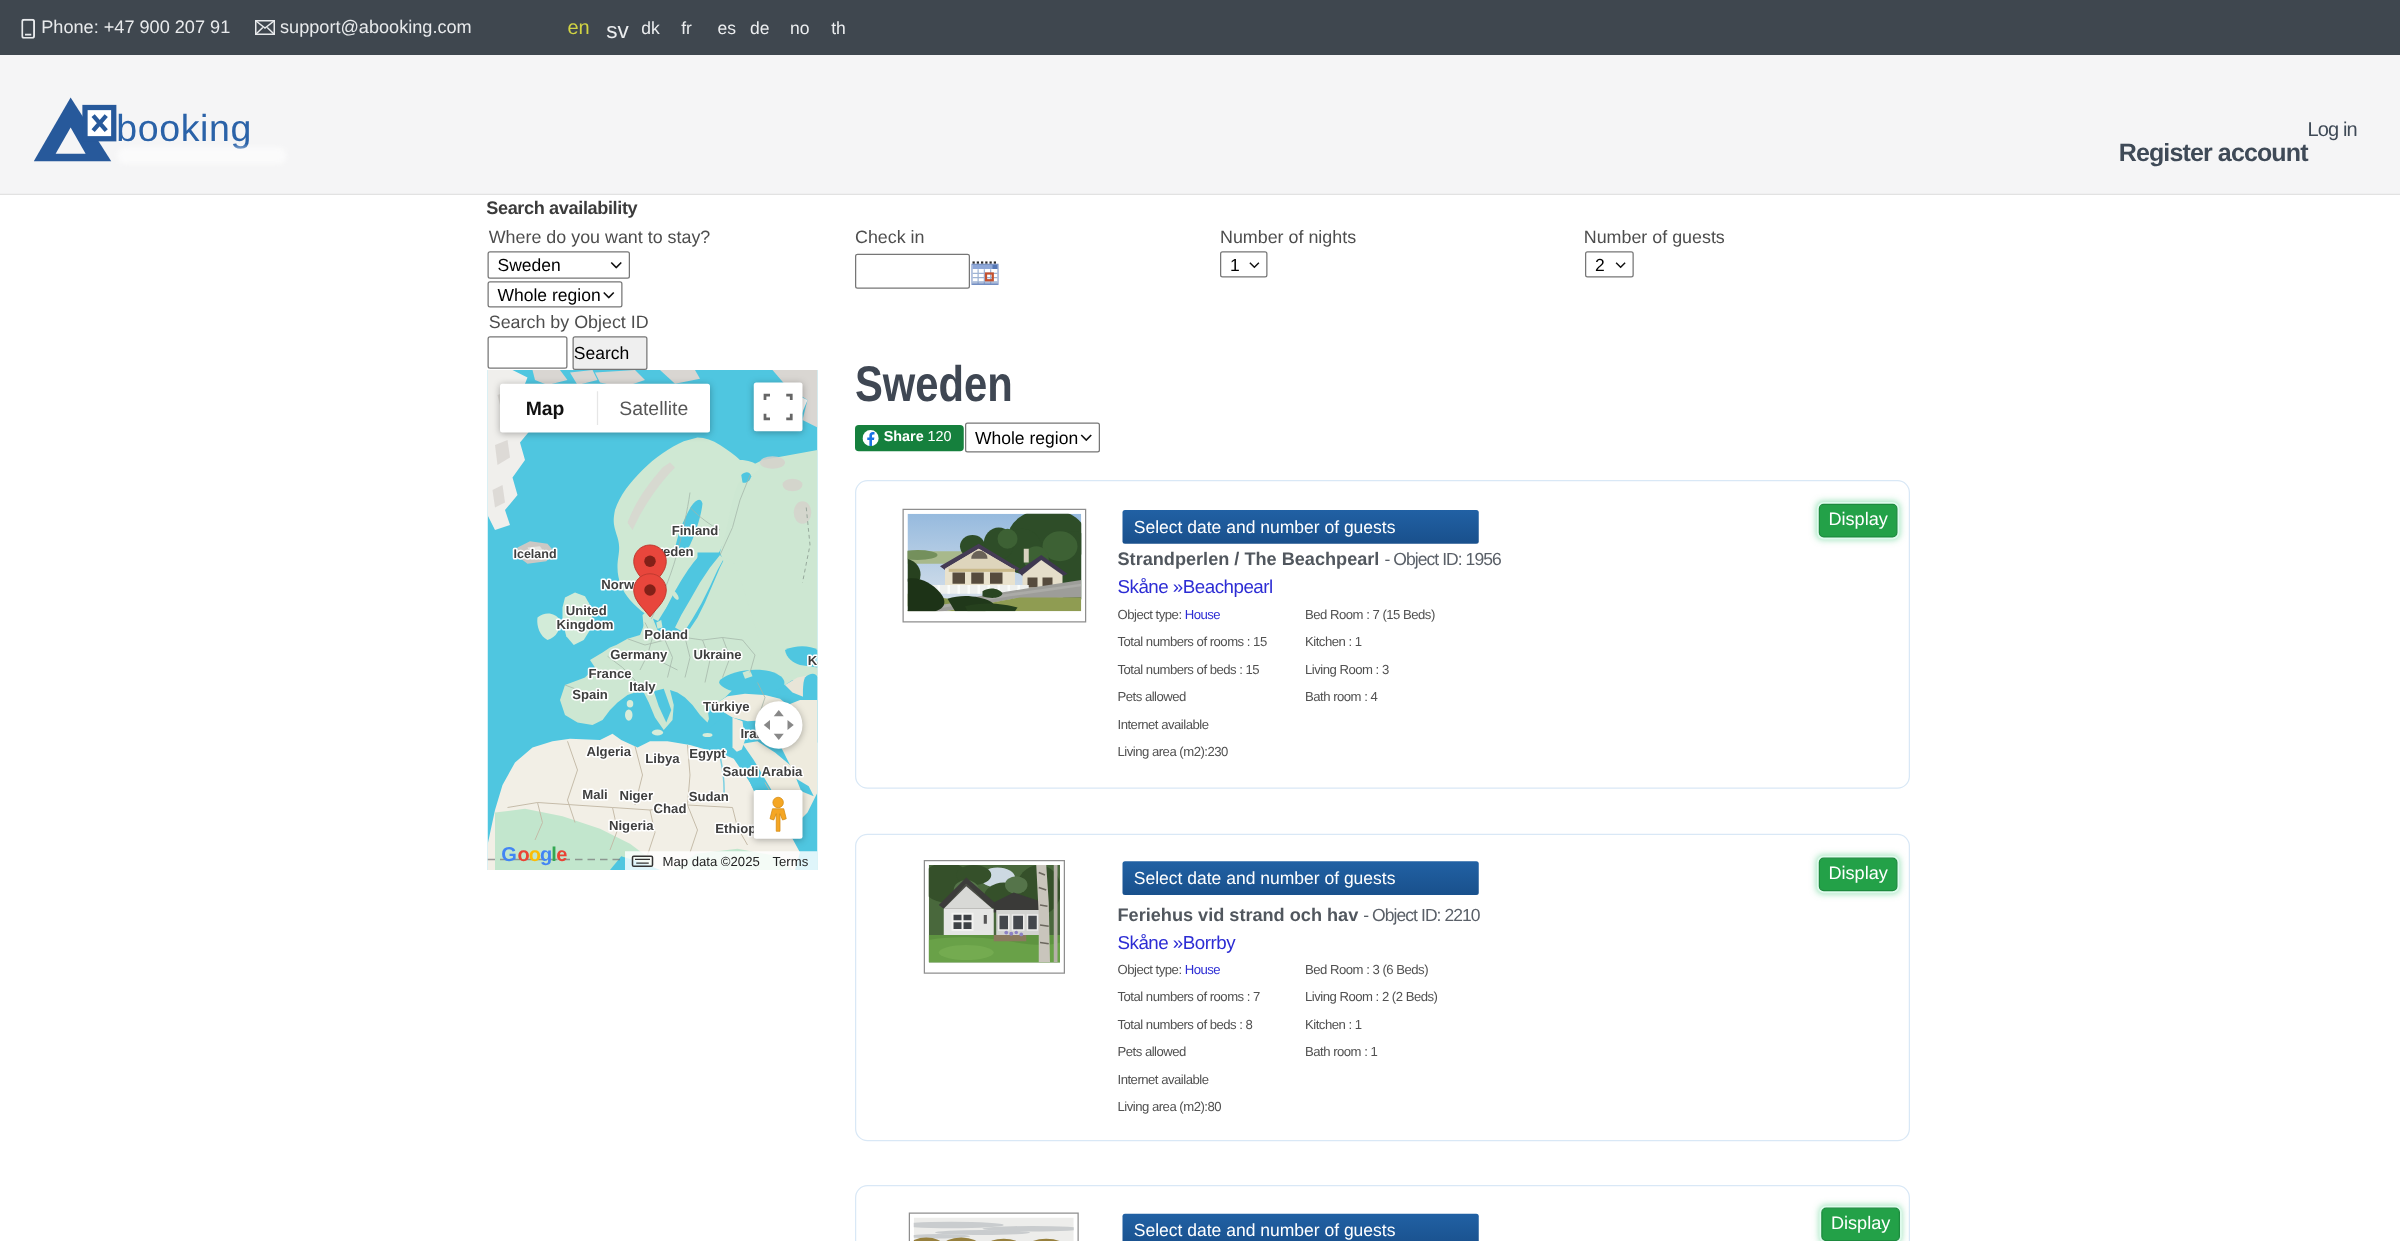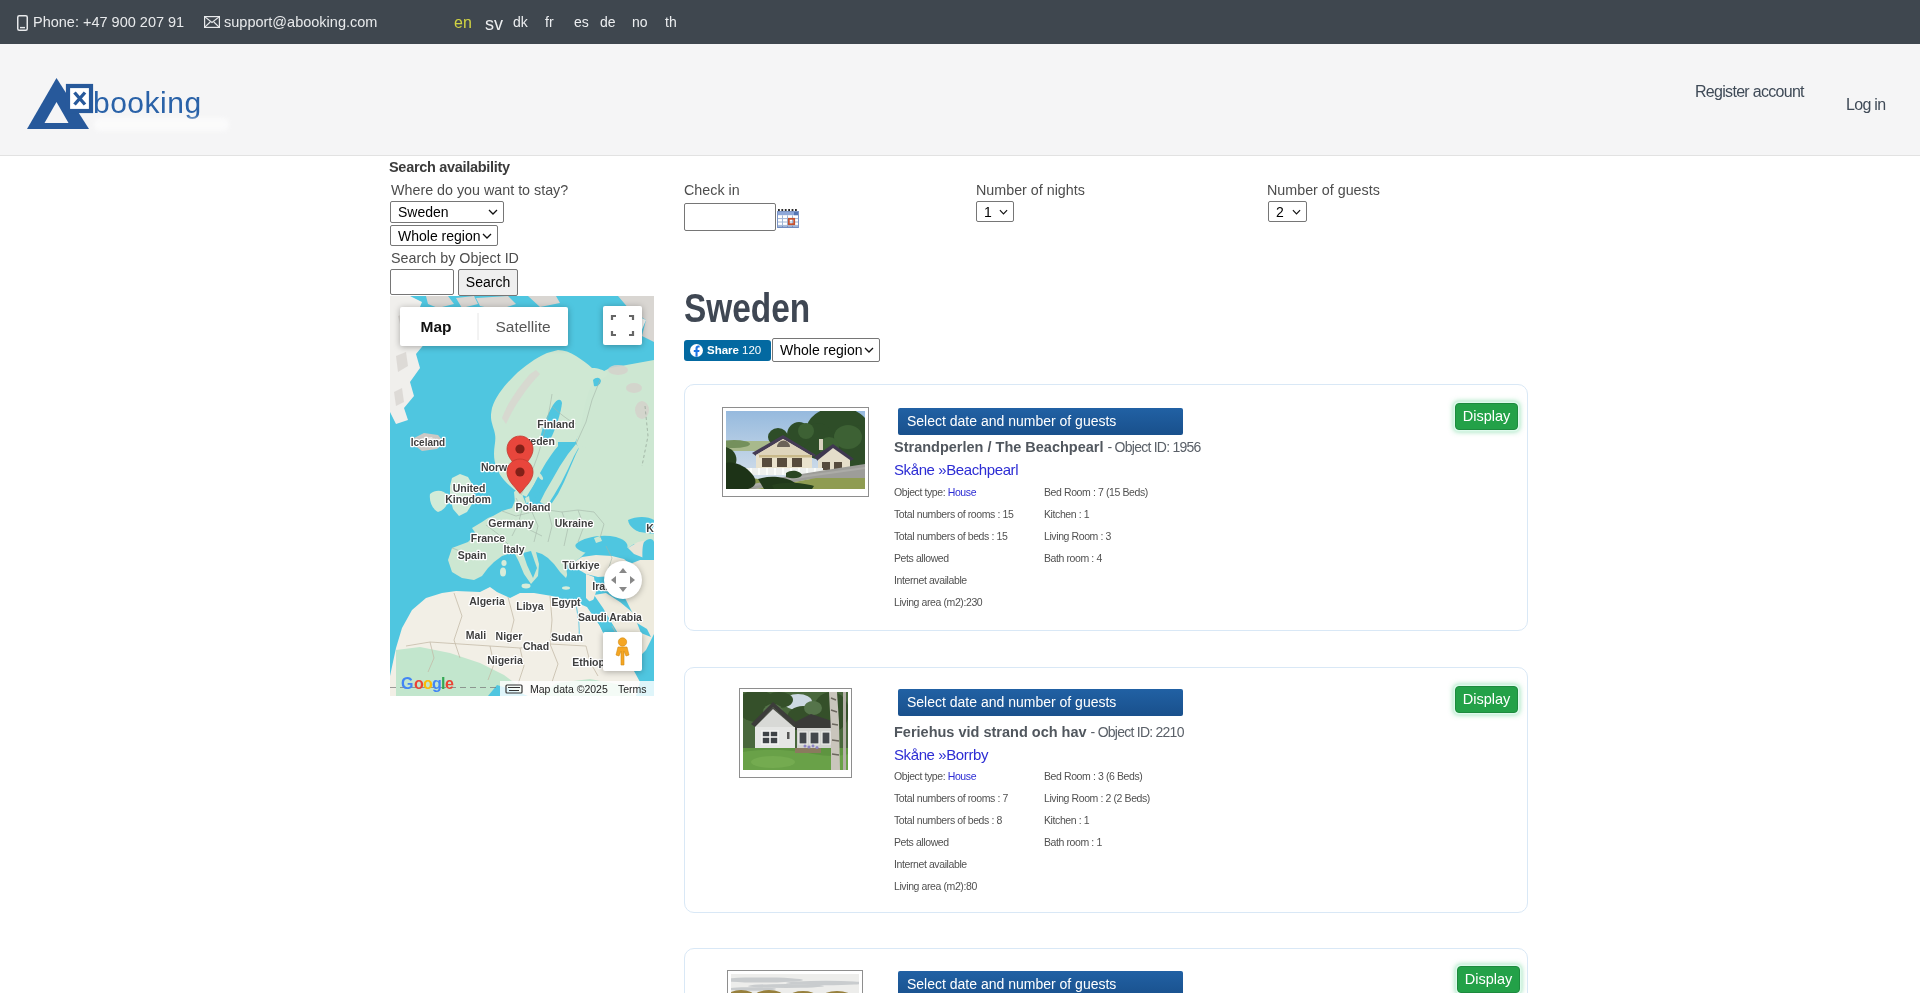--- a/index.html
+++ b/index.html
@@ -50,34 +50,34 @@
         <feGaussianBlur stdDeviation="2.2"></feGaussianBlur>
       </filter>
     </defs>
   <polygon points="29.5,5 62,56 0,56" fill="#27599b"></polygon>
   <polygon points="29.5,29 41.5,50 17.5,50" fill="#f5f5f6"></polygon>
   <rect x="41" y="13" width="23" height="25" fill="#fff" stroke="#27599b" stroke-width="4.2"></rect>
   <path d="M47.5,19.5 L58,31.5 M58,19.5 L47.5,31.5" stroke="#27599b" stroke-width="3.4" fill="none"></path>
   <text x="66" y="40" font-size="30" fill="#2a62a8" font-family="Liberation Sans" letter-spacing="0.5">booking</text>
   <rect x="67" y="45" width="135" height="13" rx="6" fill="#ffffff" opacity="0.6" filter="url(#blurf)"></rect>
 </svg>
-<div class="abs" style="left:1695px;top:83px;font-size:16px;letter-spacing:-0.7px;font-weight:normal;color:#3f4a57">Register account</div>
+<div class="abs" style="left:1695px;top:112px;font-size:20px;letter-spacing:-0.7px;font-weight:bold;color:#3f4a57">Register account</div>
 <div class="abs" style="left:1846px;top:96px;font-size:16px;letter-spacing:-0.7px;font-weight:normal;color:#3f4a57">Log in</div>
 
 <div class="abs" style="left:389px;top:159px;font-size:14.5px;letter-spacing:-0.3px;font-weight:bold;color:#3b3b3b">Search availability</div>
 <div class="lbl" style="left:391px;top:182px">Where do you want to stay?</div>
 <div class="sel" style="left:390px;top:201px;width:114px;height:22px">Sweden<svg width="10" height="6" viewBox="0 0 10 6">
       <path d="M1,1 L5,5 L9,1" fill="none" stroke="#111" stroke-width="1.3"></path>
     </svg></div>
 <div class="sel" style="left:390px;top:225px;width:108px;height:21px">Whole region<svg width="10" height="6" viewBox="0 0 10 6">
       <path d="M1,1 L5,5 L9,1" fill="none" stroke="#111" stroke-width="1.3"></path>
     </svg></div>
 <div class="lbl" style="left:391px;top:250px">Search by Object ID</div>
 <div class="inp" style="left:390px;top:269px;width:64px;height:26px"></div>
-<div class="abs" style="left:458px;top:269px;width:60px;height:27px;background:#efefef;border:1px solid #767676;border-radius:2px;font-size:14px;color:#000;text-align:center;line-height:25px">Search</div>
+<div class="abs" style="left:458px;top:269px;width:60px;height:27px;background:#efefef;border:1px solid #767676;border-radius:2px;font-size:14px;color:#000;line-height:25px">Search</div>
 <div class="lbl" style="left:684px;top:182px">Check in</div>
 <div class="inp" style="left:684px;top:203px;width:92px;height:28px"></div>
 <svg class="abs" style="left:777px;top:209px" width="22" height="19" viewBox="0 0 22 19">
   <g fill="#2b2b2b">
       <rect x="1" y="0" width="1.8" height="2"></rect>
       <rect x="4.4" y="0" width="1.8" height="2"></rect>
       <rect x="7.8" y="0" width="1.8" height="2"></rect>
       <rect x="11.2" y="0" width="1.8" height="2"></rect>
       <rect x="14.6" y="0" width="1.8" height="2"></rect>
       <rect x="18" y="0" width="1.8" height="2"></rect>
@@ -290,21 +290,21 @@
     <text x="11" y="393" fill="#4285F4">G</text>
     <text x="24" y="393" fill="#EA4335">o</text>
     <text x="33" y="393" fill="#FBBC05">o</text>
     <text x="42" y="393" fill="#4285F4">g</text>
     <text x="51" y="393" fill="#34A853">l</text>
     <text x="55" y="393" fill="#EA4335">e</text>
   </g>
 </svg>
 
 <div class="abs" style="left:684px;top:286px;font-size:40px;font-weight:bold;color:#3f4753;transform:scale(0.835,1);transform-origin:left top">Sweden</div>
-<div class="abs" style="left:684px;top:340px;width:87px;height:21px;background:#0369a1;border-radius:3px">
+<div class="abs" style="left:684px;top:340px;width:87px;height:21px;background:#15803d;border-radius:3px">
   <svg style="position:absolute;left:6px;top:4px" width="13" height="13" viewBox="0 0 13 13">
       <circle cx="6.5" cy="6.5" r="6.5" fill="#fff"></circle>
       <path d="M7.6,12.7 L7.6,7.9 L9.2,7.9 L9.5,5.9 L7.6,5.9 L7.6,4.6 C7.6,4 7.9,3.5 8.7,3.5 L9.6,3.5 L9.6,1.7 C9.6,1.7 9,1.6 8.2,1.6 C6.6,1.6 5.5,2.6 5.5,4.4 L5.5,5.9 L3.8,5.9 L3.8,7.9 L5.5,7.9 L5.5,12.7 Z" fill="#1b73e3"></path>
     </svg>
   <div style="position:absolute;left:23px;top:4px;font-size:11.5px;font-weight:bold;color:#fff">Share</div>
   <div style="position:absolute;left:58px;top:4px;font-size:11.5px;color:#fff">120</div>
 </div>
 <div class="sel" style="left:772px;top:338px;width:108px;height:24px">Whole region<svg width="10" height="6" viewBox="0 0 10 6">
       <path d="M1,1 L5,5 L9,1" fill="none" stroke="#111" stroke-width="1.3"></path>
     </svg></div>

